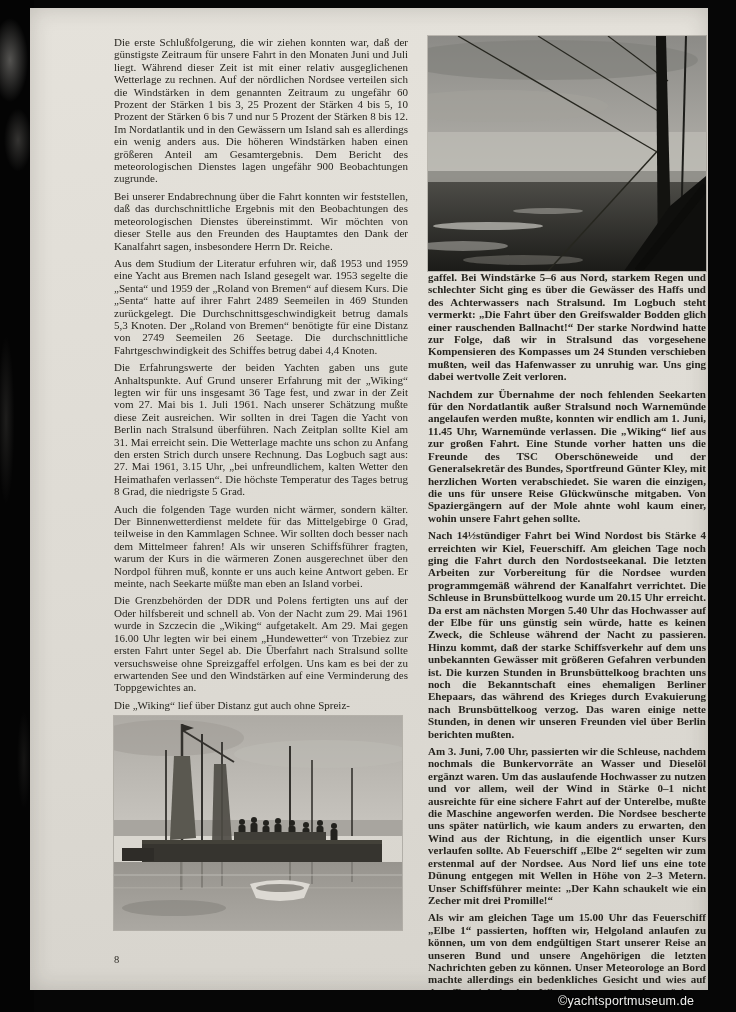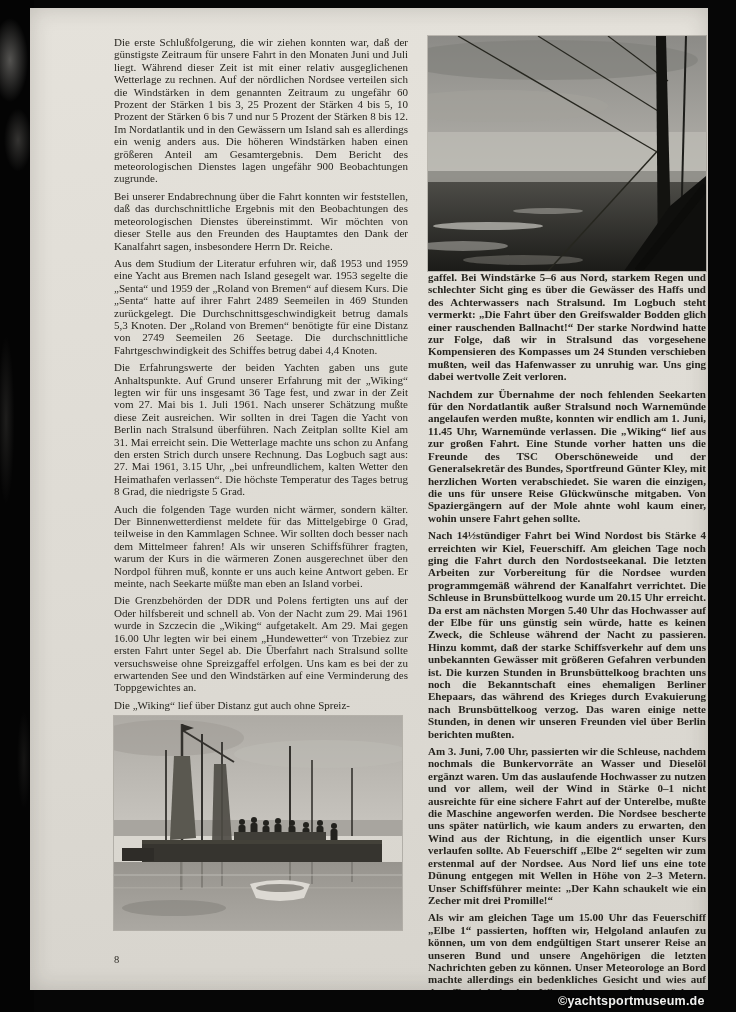--- a/index.html
+++ b/index.html
@@ -42,21 +42,21 @@
   .photo-harbor  { width:288px; height:214px; margin:10px 0 0 0; }
   figure.photo svg { display:block; width:100%; height:100%; box-shadow:0 0 0 1px rgba(60,56,48,0.25); }
   .continuation { text-align:right; margin-top:2px; }
   .pageno {
     position:absolute; left:84px; top:946px;
     font-size:10.5px; color:#2a2822;
   }
   .watermark {
     position:absolute; left:558px; top:994px;
     font-family:"Liberation Sans", sans-serif;
-    font-size:12.5px; font-weight:bold; letter-spacing:0.2px;
+    font-size:12.5px; font-weight:normal; letter-spacing:0.2px;
     color:#f0f0ee; text-shadow:0 0 2px #000;
   }
 </style>
 </head>
 <body>
 
 <div class="film-edge"></div>
 
 <div class="page">
 

